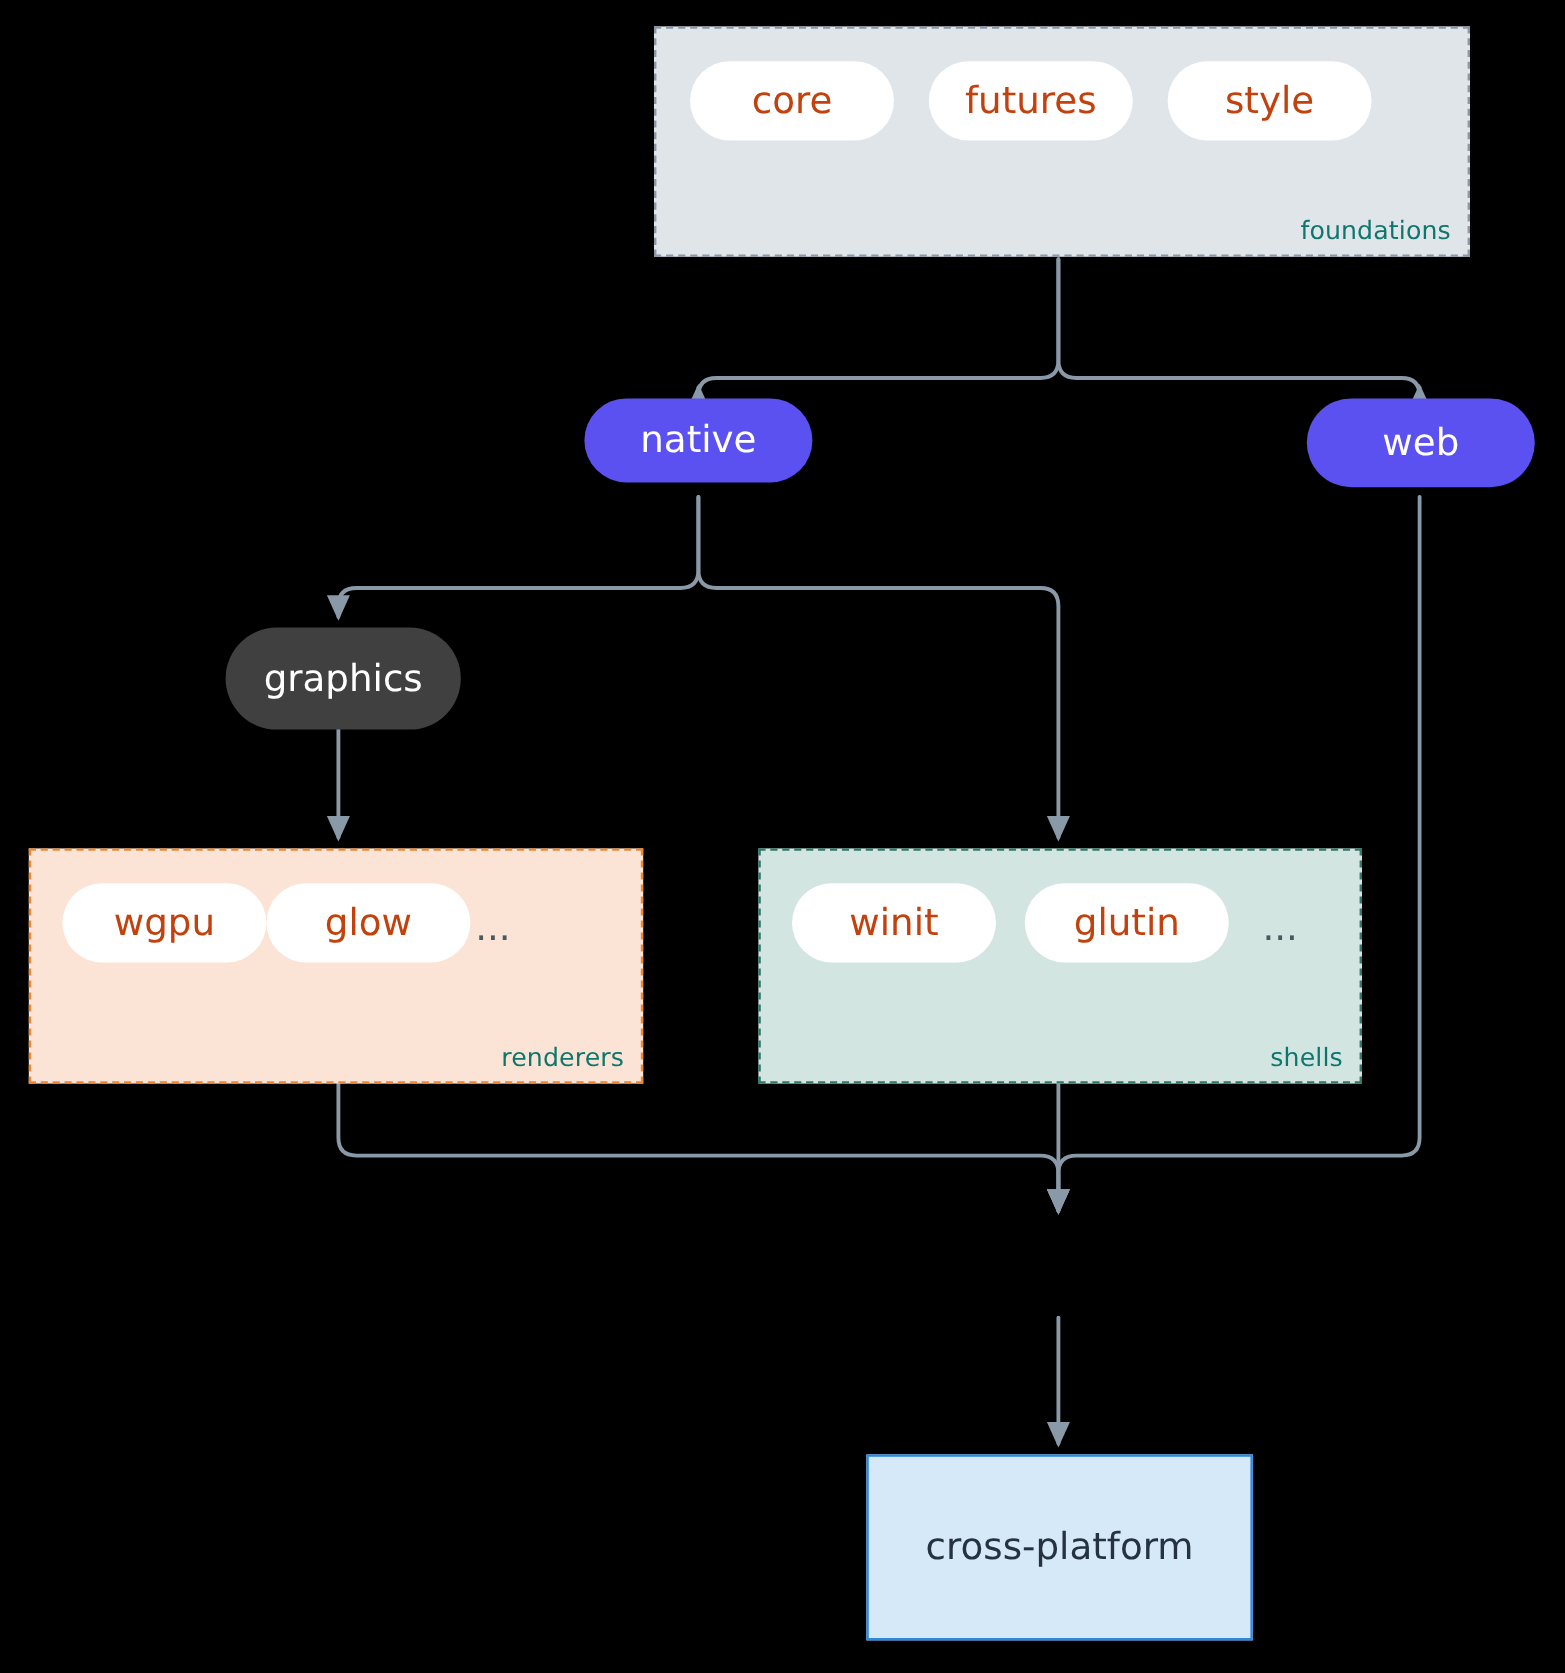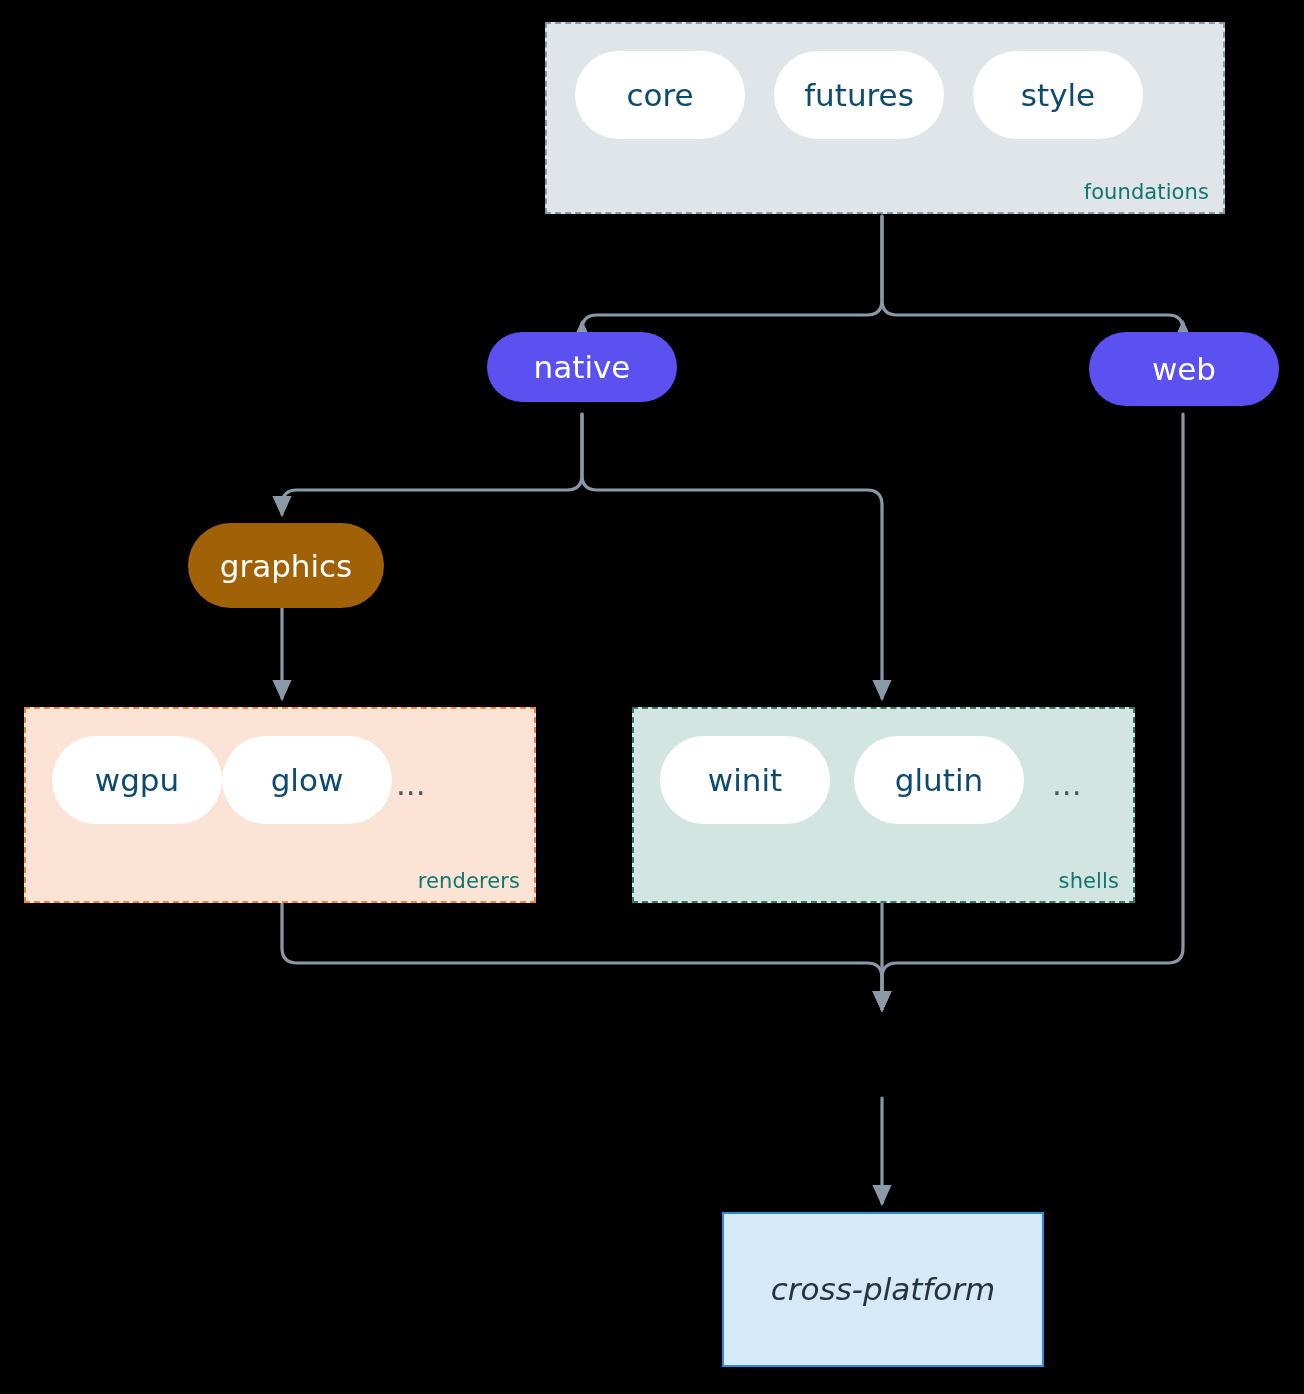--- a/index.html
+++ b/index.html
@@ -68,31 +68,31 @@
   #cluster-shells {
     left: 632px; top: 707px;
     width: 503px; height: 196px;
     background: #D3E5E0;
     border-color: #2F7A6A;
   }
   #cluster-shells .cluster-body { top: 27px; padding-left: 26px; gap: 24px; }
 
   
   .pill-white {
-    height: 88px;
+    height: 66px;
     min-width: 170px;
     padding: 0 26px;
     box-sizing: border-box;
     background: #FFFFFF;
     border-radius: 46px;
     display: flex;
     align-items: center;
     justify-content: center;
     font-size: 31px;
-    color: #0c4a6e;
+    color: #c2410c;
     white-space: nowrap;
   }
   .ellipsis-mark {
     font-size: 31px;
     color: #4A5864;
     padding: 0 4px;
     align-self: center;
     margin-top: 8px;
   }
 
@@ -103,40 +103,39 @@
     display: flex;
     align-items: center;
     justify-content: center;
     border-radius: 999px;
     color: #FFFFFF;
     font-size: 31px;
     white-space: nowrap;
   }
   #node-native { left: 487px; top: 332px; width: 190px; height: 70px; background: #5B50F0; }
   #node-web    { left: 1089px; top: 332px; width: 190px; height: 74px; background: #5B50F0; }
-  #node-graphics { left: 188px; top: 523px; width: 196px; height: 85px; background: #a16207; }
+  #node-graphics { left: 188px; top: 523px; width: 196px; height: 85px; background: #404040; }
   #node-iced   { left: 785px; top: 1018px; width: 196px; height: 80px; background: #2884D6; }
 
   
   #node-app {
     position: absolute;
     left: 722px; top: 1212px;
     width: 322px; height: 155px;
     box-sizing: border-box;
     background: #D6E9F8;
     border: 2px solid #2E8AE0;
     display: flex;
     flex-direction: column;
     align-items: center;
     justify-content: center;
     font-size: 31px;
     line-height: 1.45;
     color: #253340;
     text-align: center;
-    font-style: italic;
   }
   #node-app span { display: block; }
 </style>
 </head>
 <body>
 
 <div id="diagram-root">
 
   <svg id="edges-layer" viewBox="0 0 1304 1394" width="1304" height="1394" xmlns="http://www.w3.org/2000/svg">
     <defs>

